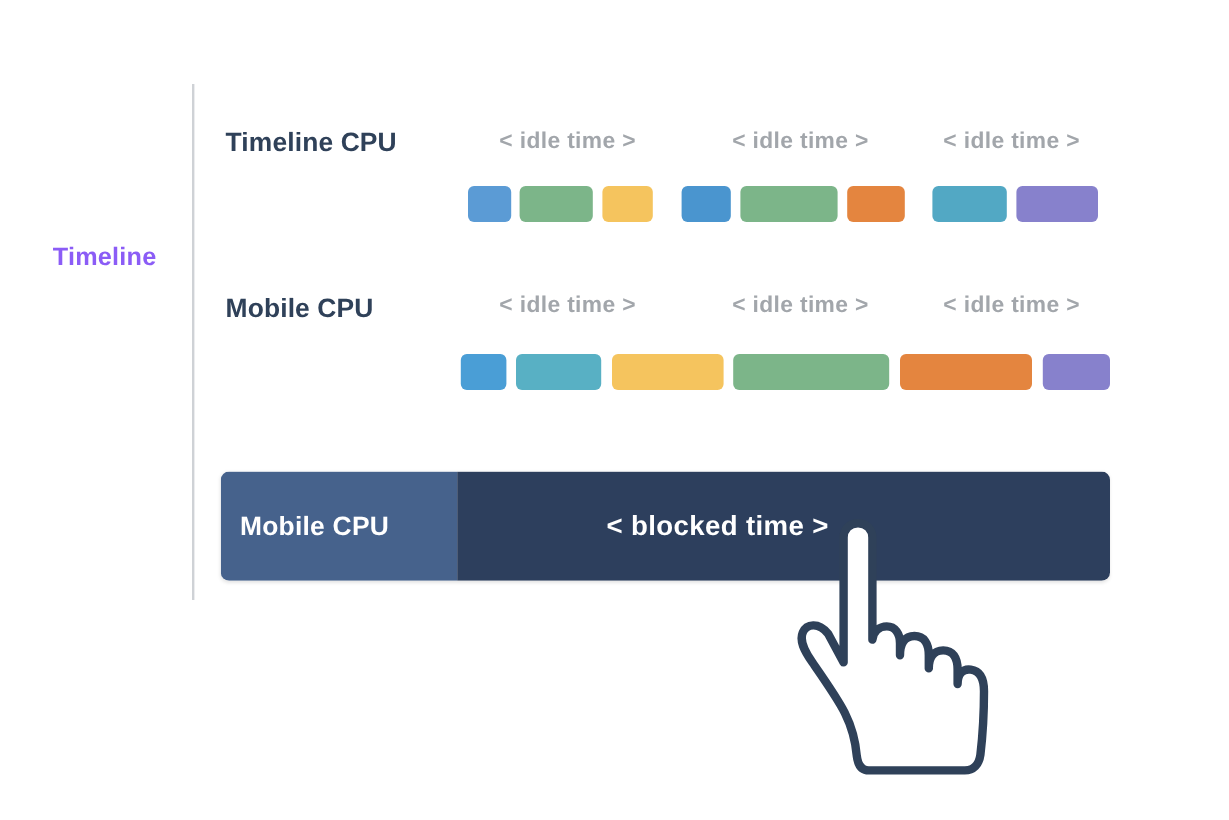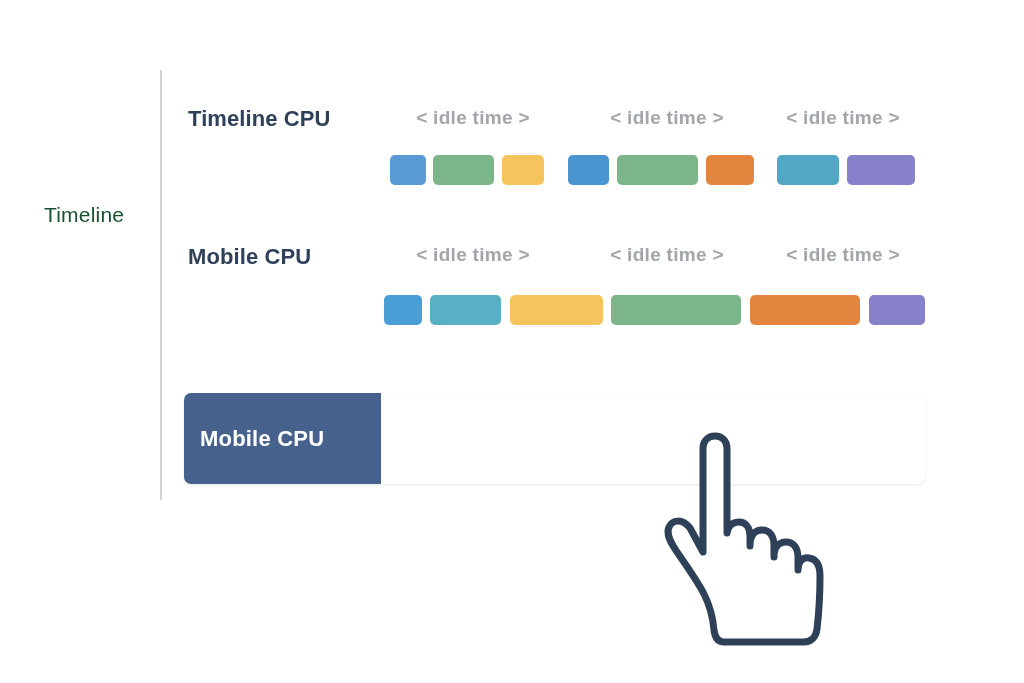--- a/index.html
+++ b/index.html
@@ -120,21 +120,21 @@
     height: 220px;
     pointer-events: none;
   }
 </style>
 </head>
 <body>
 
 <div id="stage" style="background: rgb(255, 255, 255);">
 
   <div class="axis-line" style="background: rgb(207, 210, 214);"></div>
-  <div class="timeline-label" style="color: #14532d;">Timeline</div>
+  <div class="timeline-label" style="color: #8b5cf6; font-weight: bold;">Timeline</div>
 
   <div id="rows-host">
       <div class="row">
         <div class="row-title" style="left: 188px; top: 106px; color: rgb(47, 65, 89);">Timeline CPU</div>
         <div class="idle-label" style="left: 473px; top: 107px;">&lt; idle time &gt;</div>
         <div class="idle-label" style="left: 667px; top: 107px;">&lt; idle time &gt;</div>
         <div class="idle-label" style="left: 843px; top: 107px;">&lt; idle time &gt;</div>
         <div class="bar" style="left: 390px; top: 155px; width: 36px; background: rgb(91, 155, 213);"></div>
         <div class="bar" style="left: 433px; top: 155px; width: 61px; background: rgb(124, 181, 137);"></div>
         <div class="bar" style="left: 502px; top: 155px; width: 42px; background: rgb(245, 196, 94);"></div>
@@ -154,20 +154,23 @@
         <div class="bar" style="left: 510px; top: 295px; width: 93px; background: rgb(245, 196, 94);"></div>
         <div class="bar" style="left: 611px; top: 295px; width: 130px; background: rgb(124, 181, 137);"></div>
         <div class="bar" style="left: 750px; top: 295px; width: 110px; background: rgb(228, 133, 63);"></div>
         <div class="bar" style="left: 869px; top: 295px; width: 56px; background: rgb(135, 129, 204);"></div>
       </div>
     </div>
 
   <div class="blocked-wrap">
     <div class="blocked-left" style="background: rgb(70, 98, 140);">
       <span class="blocked-left-text" style="color: rgb(255, 255, 255);">Mobile CPU</span>
+    </div>
+    <div class="blocked-right" style="background: rgb(45, 63, 93);">
+      <span class="blocked-right-text" style="color: rgb(255, 255, 255);">&lt; blocked time &gt;</span>
     </div>
   </div>
 
   <div class="hand-cursor">
     <svg viewBox="0 0 220 220" width="220" height="220" xmlns="http://www.w3.org/2000/svg">
       <path d="M62 96
                C 54 86, 44 88, 41 95
                C 38 102, 42 110, 49 120
                C 58 133, 70 150, 76 162
                C 82 174, 85 186, 86 198

